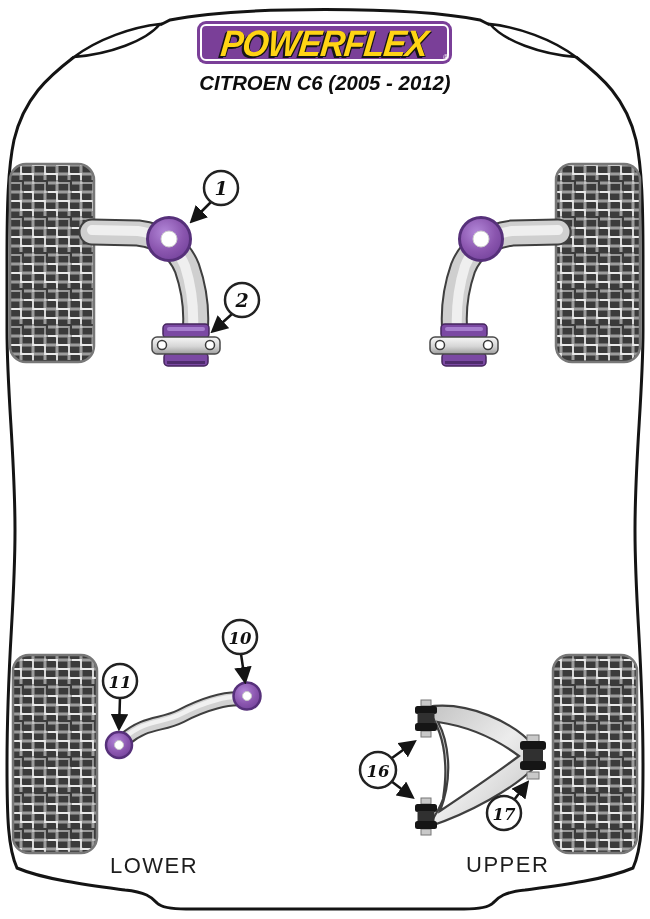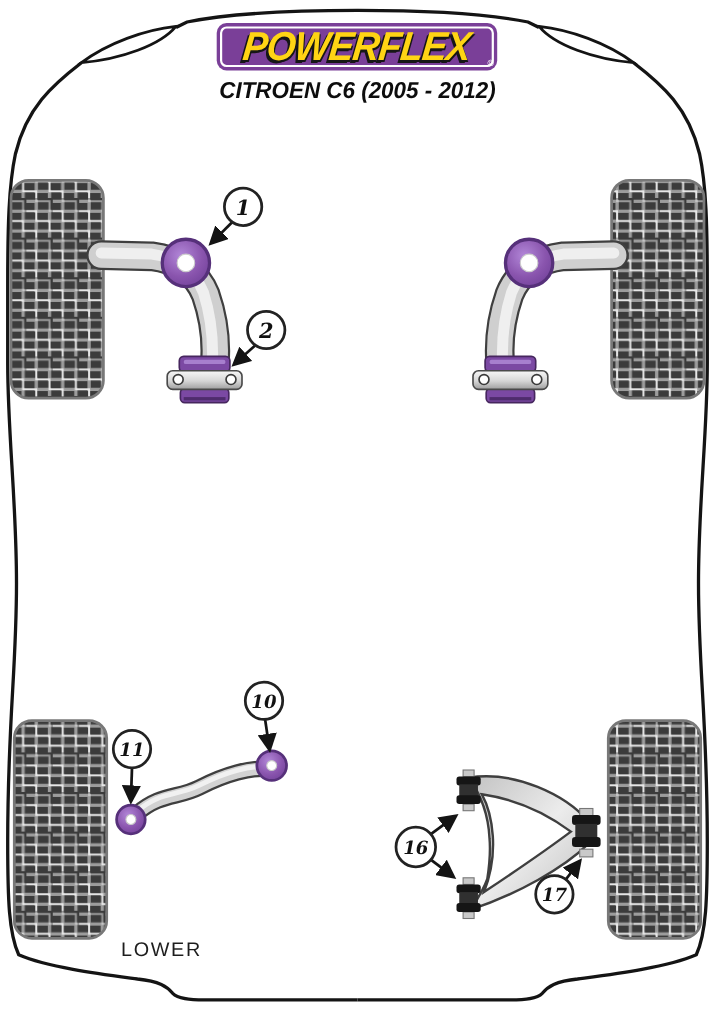--- a/index.html
+++ b/index.html
@@ -36,21 +36,21 @@
   .reg-mark{
     position:absolute;right:3px;bottom:2px;font-size:8px;color:#fff;
     font-style:normal;font-weight:normal;
   }
   .subtitle{
     position:absolute;left:0;right:0;top:71px;text-align:center;
     font-weight:bold;font-style:italic;font-size:21px;color:#0d0d0d;
     letter-spacing:0;transform:scaleX(.97);
   }
   .side-label{
-    position:absolute;font-size:18px;color:#1d1d1d;letter-spacing:1.5px;
+    position:absolute;font-size:22px;color:#1d1d1d;letter-spacing:1.5px;
     font-family:"Liberation Sans",sans-serif;
   }
   .label-lower{left:110px;top:853px;}
   .label-upper{left:466px;top:852px;}
   .callout-num{
     font-family:"DejaVu Serif",serif;font-weight:bold;font-style:italic;fill:#111;
   }
 </style>
 </head>
 <body>
@@ -223,14 +223,15 @@
   </svg>
 
   <div class="logo">
     <span class="logo-text">POWERFLEX</span>
     <span class="reg-mark">®</span>
   </div>
 
   <div class="subtitle">CITROEN C6 (2005 - 2012)</div>
 
   <div class="side-label label-lower">LOWER</div>
+  <div class="side-label label-upper">UPPER</div>
 
 </div>
 
 </body></html>

